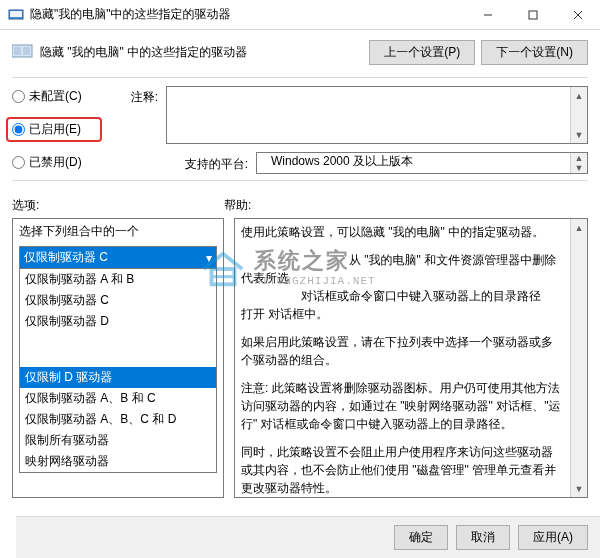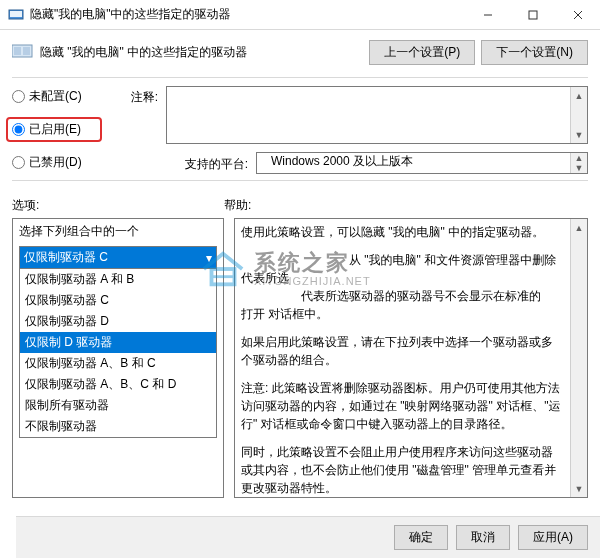--- a/index.html
+++ b/index.html
@@ -191,40 +191,41 @@
   .combo-list {
     border-top:1px solid #7a7a7a;
   }
   .combo-opt {
     padding: 2px 5px;
     cursor:pointer;
   }
   .combo-opt.selected {
     background:#0078d7;
     color:#fff;
+    margin-top:35px;
   }
   .help-text p {
     margin: 0 0 10px 0;
     line-height: 1.5;
   }
   .watermark {
     position:absolute;
     top: 246px;
     left: 200px;
     pointer-events:none;
     opacity:0.45;
     display:flex;
     align-items:center;
     gap:8px;
   }
   .wm-logo {
     width:46px;height:46px;
     color:#1593d6;
   }
-  .wm-text { line-height:1.1; }
+  .wm-text { line-height:1.1;font-family:Liberation Mono, monospace; }
   .wm-cn { font-size:22px; font-weight:700; letter-spacing:2px; color:#222;}
   .wm-en { font-size:11px; letter-spacing:1px; color:#555;}
   .footer {
     position:absolute;
     bottom:0; left:16px; right:0;
     border-top:1px solid #d9d9d9;
     padding: 8px 12px;
     display:flex;
     justify-content:flex-end;
     gap:8px;
@@ -340,31 +341,31 @@
           <span>▾</span>
         </div>
         <div class="combo-list" id="combo-list">
             <div class="combo-opt">仅限制驱动器 A 和 B</div>
             <div class="combo-opt">仅限制驱动器 C</div>
             <div class="combo-opt">仅限制驱动器 D</div>
             <div class="combo-opt selected">仅限制 D 驱动器</div>
             <div class="combo-opt">仅限制驱动器 A、B 和 C</div>
             <div class="combo-opt">仅限制驱动器 A、B、C 和 D</div>
             <div class="combo-opt">限制所有驱动器</div>
-            <div class="combo-opt">不限制驱动器</div>
+            <div class="combo-opt">映射网络驱动器</div>
           </div>
       </div>
     </div>
 
     <div class="panel panel-right">
       <div class="panel-inner help-text">
         <p>使用此策略设置，可以隐藏 "我的电脑" 中的指定驱动器。</p>
         <p>
           <span style="visibility:hidden">隐藏占位文字段落占</span><span>从 "我的电脑" 和文件资源管理器中删除代表所选</span><br>
-          <span style="visibility:hidden">占位文字段</span><span>代表所选驱动器的驱动器号不会显示在标准的</span><br>
+          <span style="visibility:hidden">占位文字段</span><span>对话框或命令窗口中键入驱动器上的目录路径</span><br>
           <span>打开  对话框中。</span>
         </p>
         <p>如果启用此策略设置，请在下拉列表中选择一个驱动器或多个驱动器的组合。</p>
         <p>注意: 此策略设置将删除驱动器图标。用户仍可使用其他方法访问驱动器的内容，如通过在 "映射网络驱动器" 对话框、"运行" 对话框或命令窗口中键入驱动器上的目录路径。</p>
         <p>同时，此策略设置不会阻止用户使用程序来访问这些驱动器或其内容，也不会防止他们使用 "磁盘管理" 管理单元查看并更改驱动器特性。</p>
 
       </div>
       <div class="scrollbar-v">
         <div class="sb-btn">▲</div>
         <div style="flex:1"></div>

